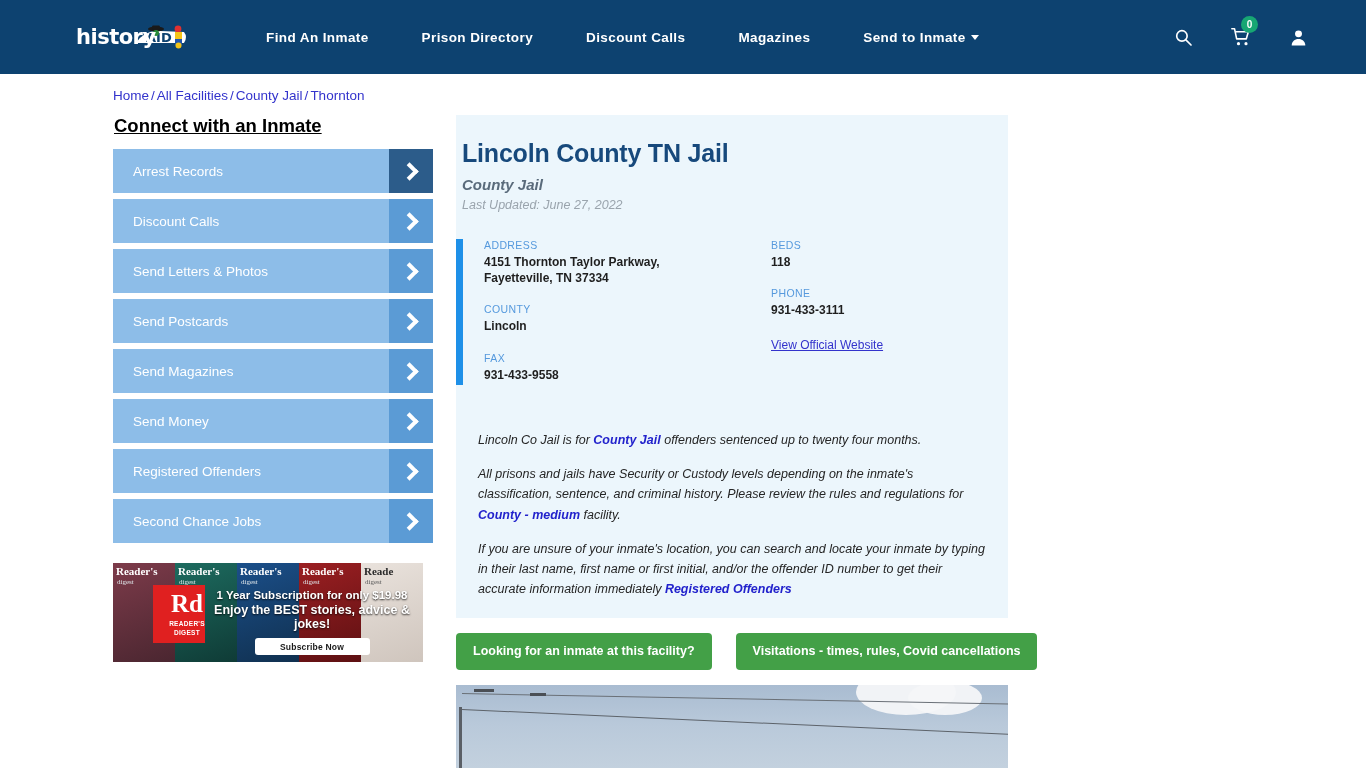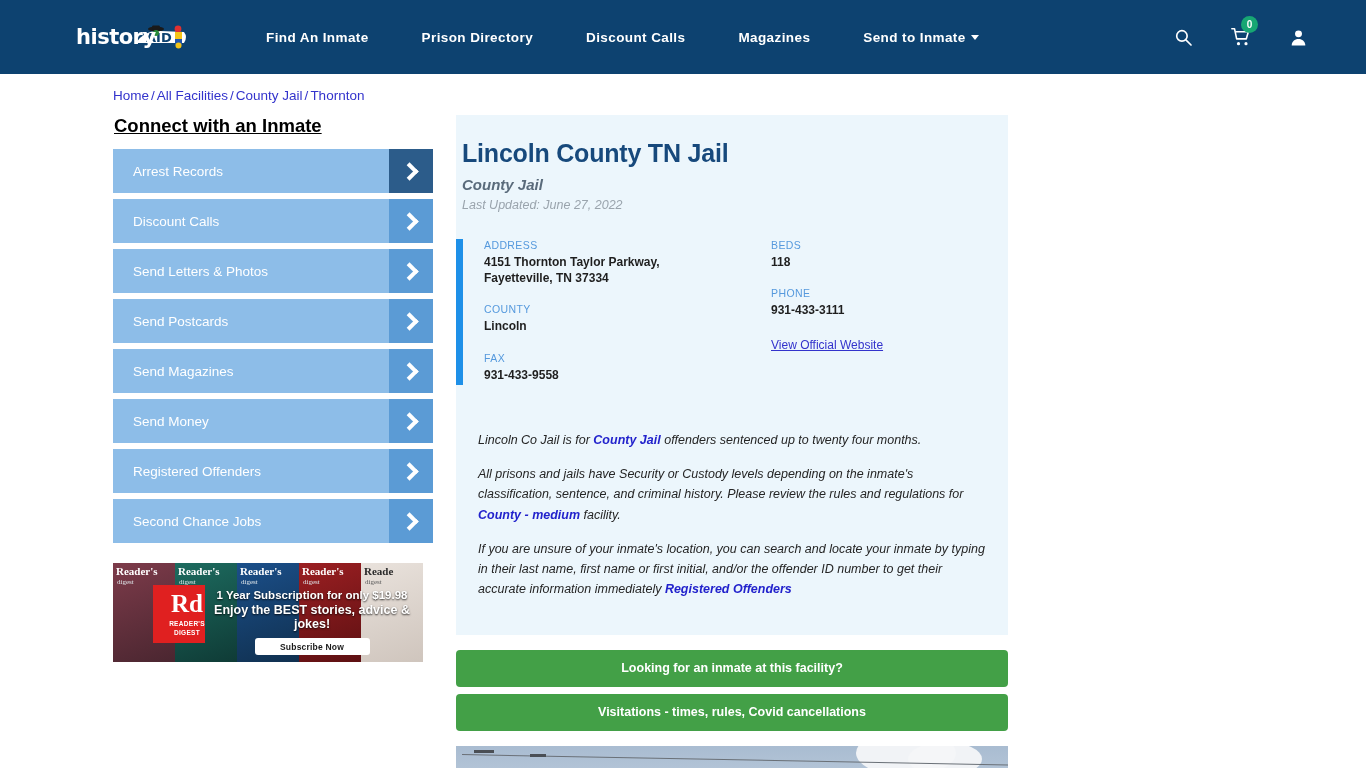--- a/index.html
+++ b/index.html
@@ -240,28 +240,28 @@
     font-size: 12px; color: #3333cc;
     text-decoration: underline; cursor: pointer;
     display: inline-block;
   }
   .desc { padding: 0 22px; margin-top: 30px; }
   .desc p {
     font-size: 12.5px; font-style: italic;
     color: #252525; line-height: 1.62;
     margin: 0 0 14px 0;
   }
-  .desc p:last-child { margin-bottom: 17px; }
+  .desc p:last-child { margin-bottom: 0; }
   .desc a {
     color: #2222cc; font-weight: bold;
     font-style: italic; text-decoration: none;
     cursor: pointer;
   }
 
-  .cta-row { display: flex; margin-top: 15px; gap: 7px; flex-direction: column; }
+  .cta-row { display: flex; margin-top: 15px; gap: 24px; }
   .cta-btn {
     background: #43a047;
     color: #ffffff;
     font-size: 12.5px; font-weight: bold;
     border: none; border-radius: 4px;
     padding: 0 17px; height: 37px;
     display: flex; align-items: center; justify-content: center;
     cursor: pointer;
     white-space: nowrap;
     font-family: "Liberation Sans", sans-serif;

